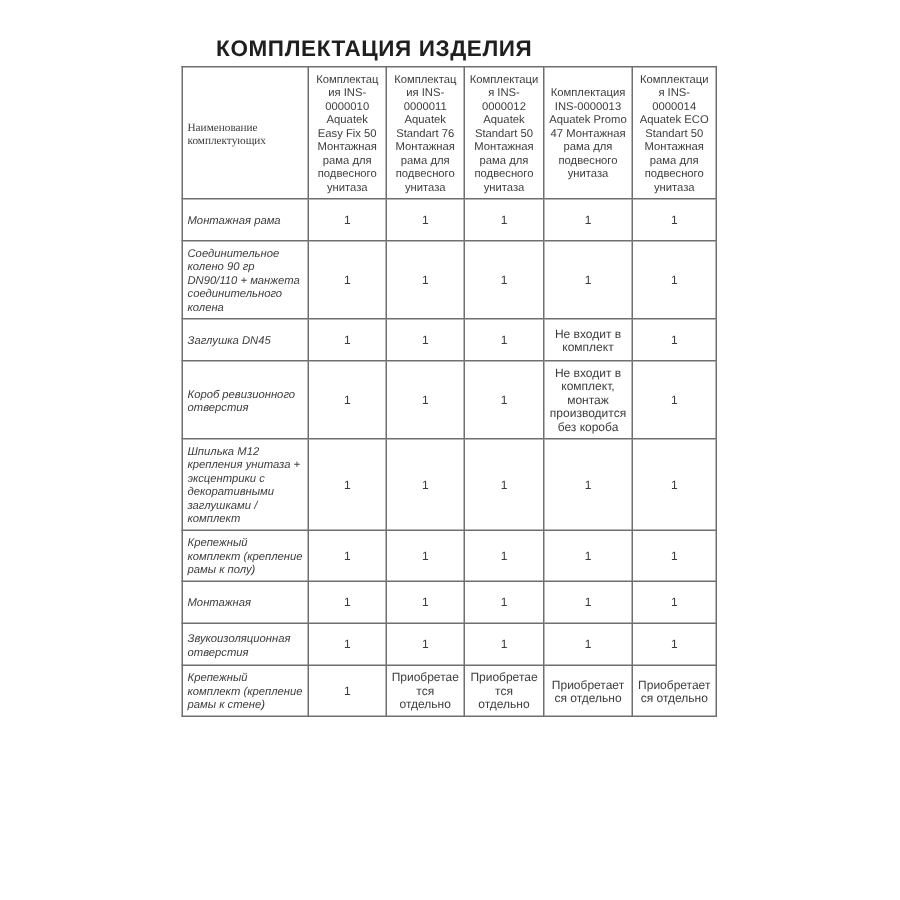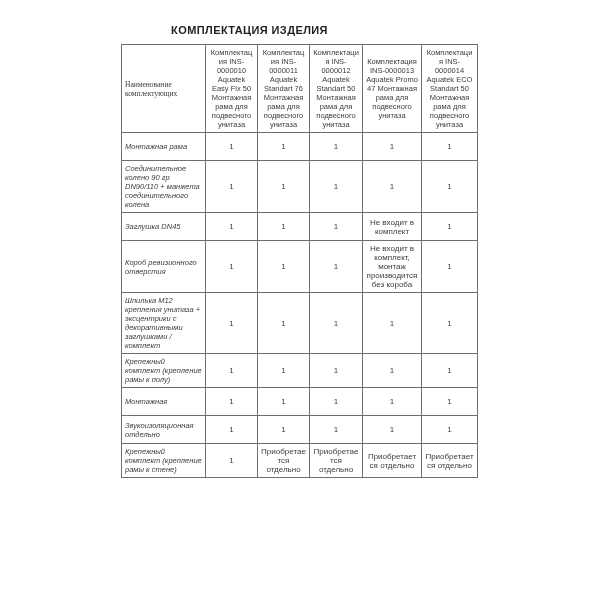--- a/index.html
+++ b/index.html
@@ -17,21 +17,21 @@
     width: 600px;
     height: 600px;
     background: #ffffff;
   }
   .page-title {
     position: absolute;
     top: 24px;
     left: 0;
     width: 499px;
     text-align: center;
-    font-size: 11px;
+    font-size: 15px;
     font-weight: bold;
     letter-spacing: 0.4px;
     color: #1f1f1f;
   }
   table.components {
     position: absolute;
     left: 121px;
     top: 44px;
     width: 356px;
     border-collapse: collapse;
@@ -152,21 +152,21 @@
         </tr>
         <tr>
           <td class="label-cell">Монтажная</td>
           <td class="value-cell">1</td>
           <td class="value-cell">1</td>
           <td class="value-cell">1</td>
           <td class="value-cell">1</td>
           <td class="value-cell">1</td>
         </tr>
         <tr>
-          <td class="label-cell">Звукоизоляционная отдельно</td>
+          <td class="label-cell">Звукоизоляционная отверстия</td>
           <td class="value-cell">1</td>
           <td class="value-cell">1</td>
           <td class="value-cell">1</td>
           <td class="value-cell">1</td>
           <td class="value-cell">1</td>
         </tr>
         <tr>
           <td class="label-cell">Крепежный комплект (крепление рамы к стене)</td>
           <td class="value-cell">1</td>
           <td class="value-cell">Приобретается отдельно</td>

